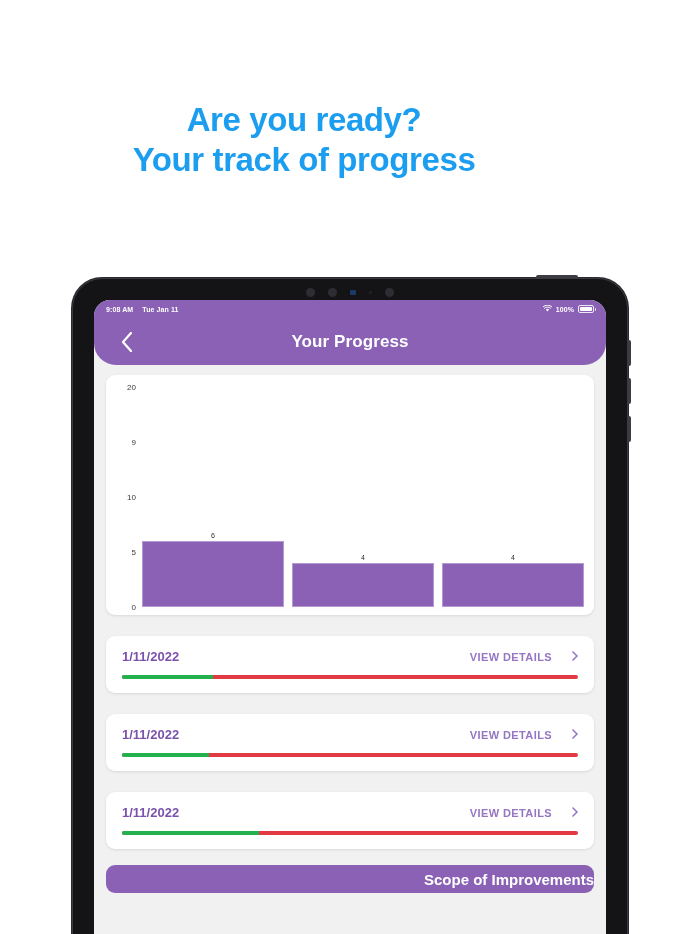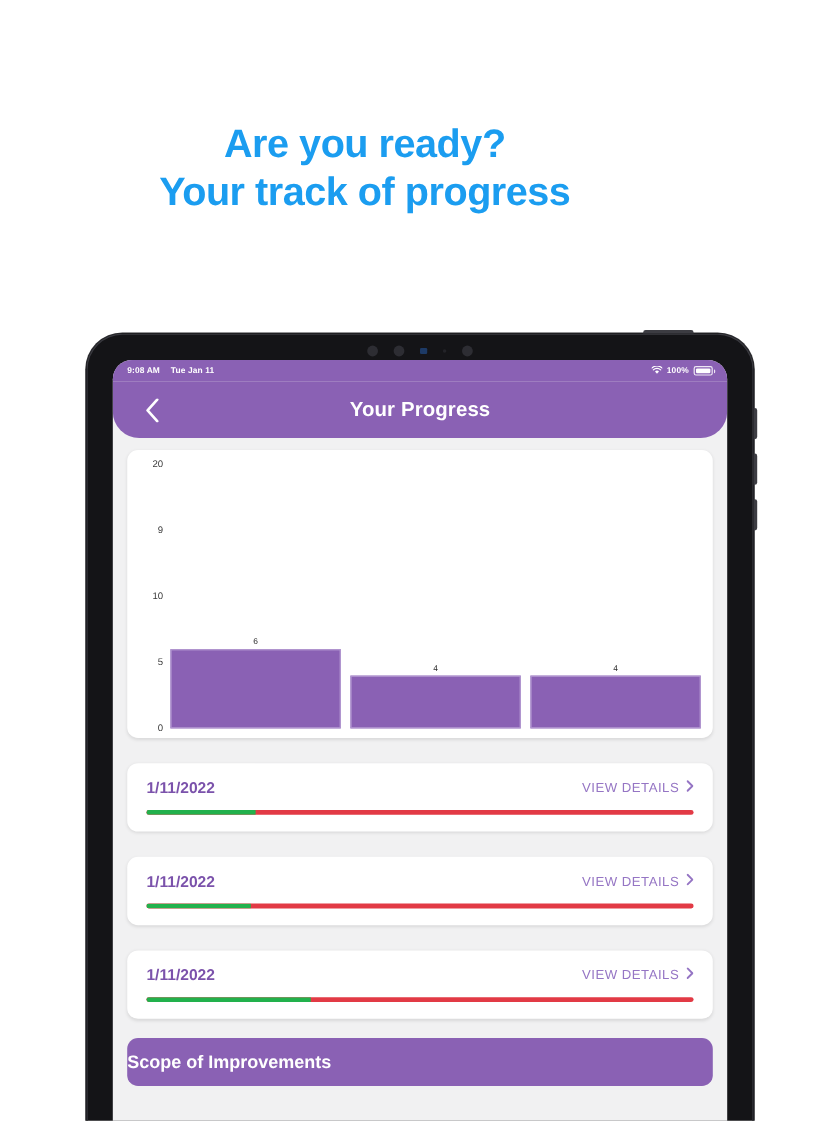--- a/index.html
+++ b/index.html
@@ -148,33 +148,33 @@
 
   
   .list-card {
     margin-top: 21px; padding: 13px 16px 14px 16px;
   }
   .list-row {
     display: flex; align-items: center; justify-content: space-between;
   }
   .list-date { color: #7b52ab; font-size: 13px; font-weight: bold; }
   .view-details {
-    color: #9575c4; font-size: 11px; font-weight: normal; letter-spacing: 0.4px;
-    display: flex; align-items: center; gap: 6px; cursor: pointer;
+    color: #9575c4; font-size: 11px; font-weight: bold; letter-spacing: 0.4px;
+    display: flex; align-items: center; gap: 20px; cursor: pointer;
   }
   .progress {
     margin-top: 11px; height: 4px; border-radius: 2px;
     background: #e23a45; overflow: hidden; display: flex;
   }
   .progress i { display: block; height: 100%; background: #22b14c; }
 
   .cta {
-    margin-top: 16px; height: 40px;
+    margin-top: 16px; height: 28px;
     background: #8a61b4; border-radius: 9px;
-    display: flex; align-items: center; justify-content: flex-start;
+    display: flex; align-items: center; justify-content: flex-end;
     color: #fff; font-size: 15px; font-weight: bold;
     cursor: pointer;
   }
 </style>
 </head>
 <body>
 
 <div class="page">
 
   <div class="headline">

